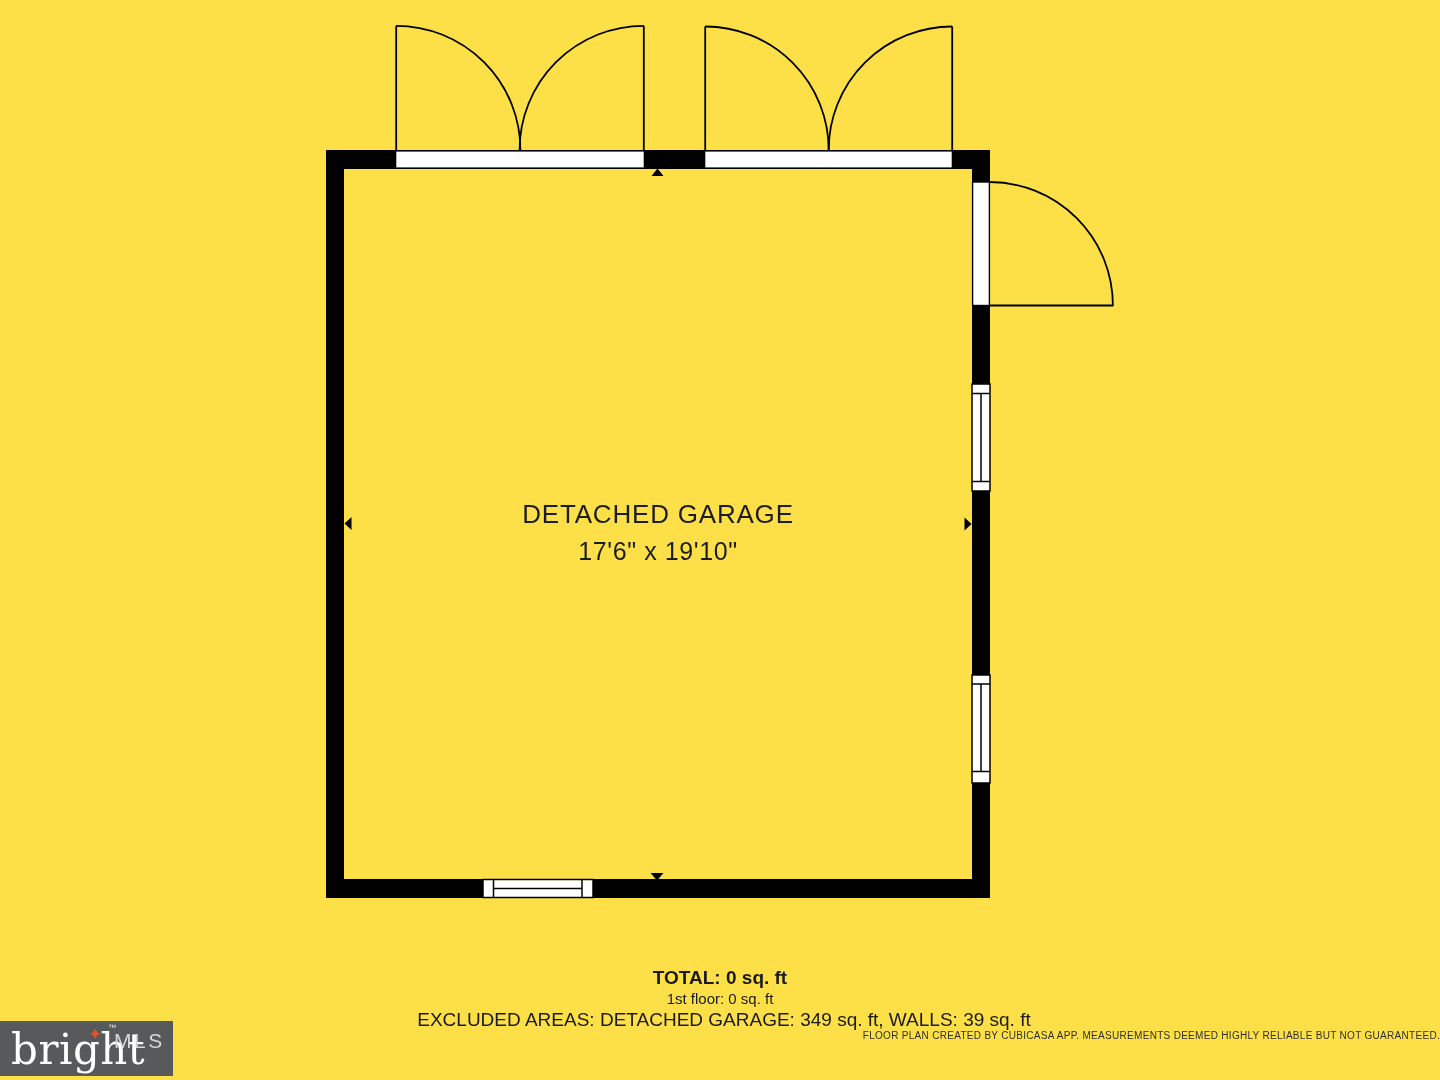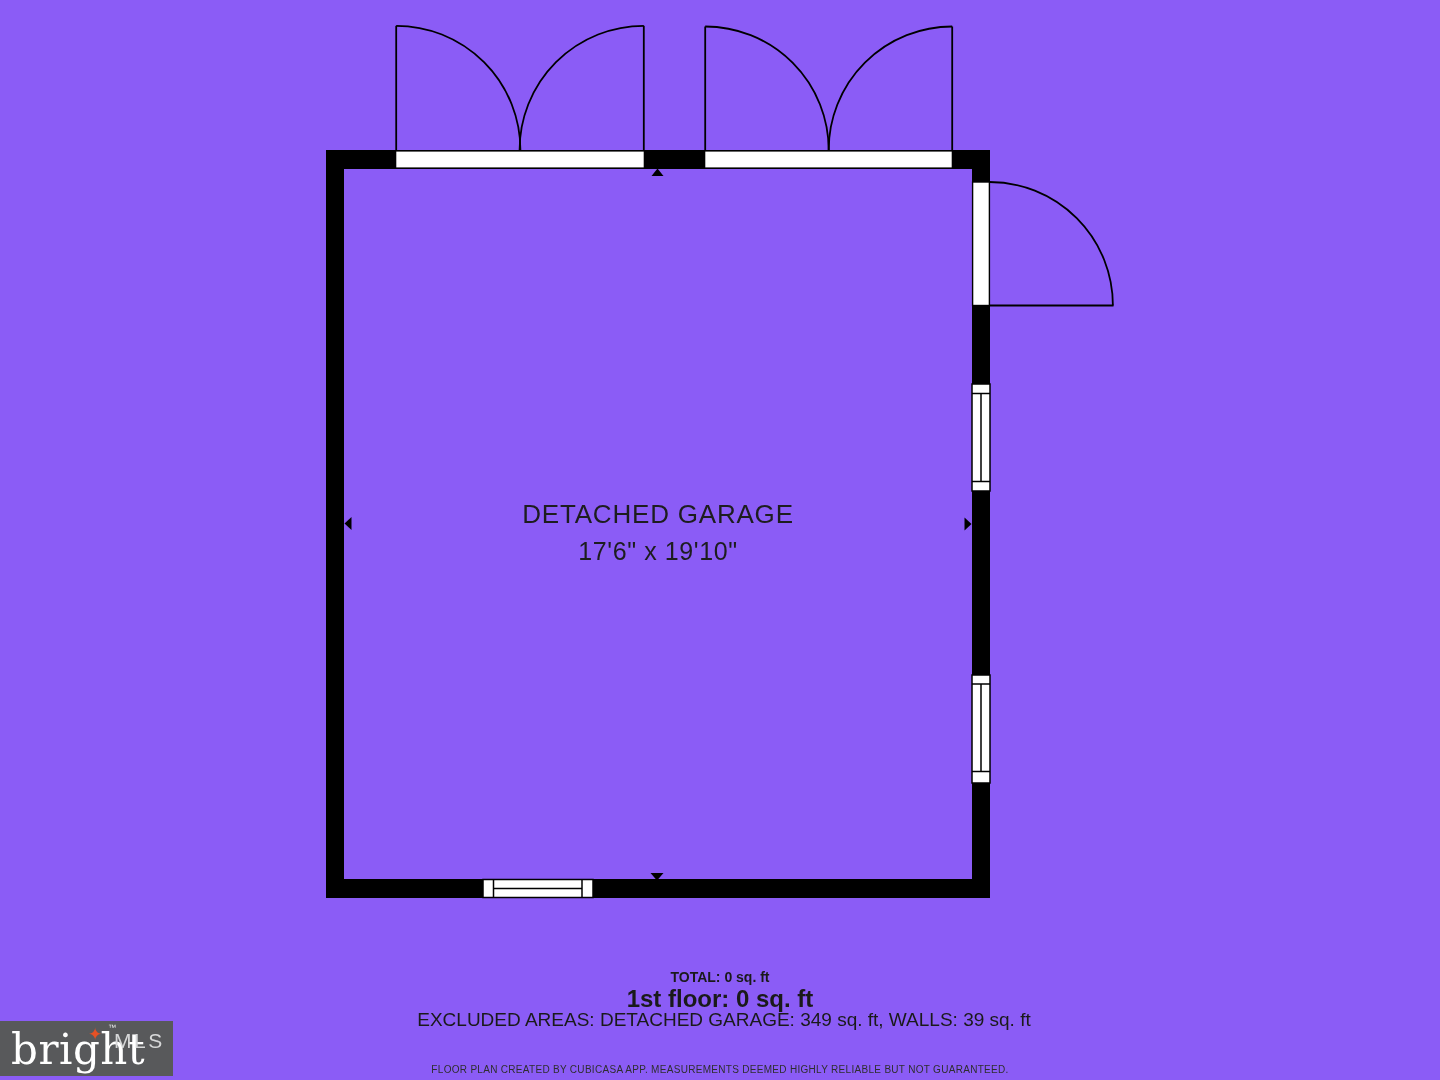--- a/index.html
+++ b/index.html
@@ -1,19 +1,19 @@
 <!DOCTYPE html>
 <html><head>
 <meta charset="utf-8">
 <style>
   * { margin: 0; padding: 0; box-sizing: border-box; }
   html, body { width: 1440px; height: 1080px; background: #ffffff; overflow: hidden; }
   body { font-family: "Liberation Sans", sans-serif; position: relative; }
 
-  .canvas { position: absolute; left: 0; top: 0; width: 1440px; height: 1080px; background: #8b5cf6; }
+  .canvas { position: absolute; left: 0; top: 0; width: 1440px; height: 1080px; background: #fde047; }
 
   .plan-svg { position: absolute; left: 0; top: 0; width: 1440px; height: 1080px; }
 
   .room-label {
     position: absolute;
     left: 326px; top: 496px; width: 664px;
     text-align: center;
     color: #1d1d1f;
   }
   .room-name {
@@ -24,27 +24,27 @@
     font-size: 25px; line-height: 37px; letter-spacing: 0.6px;
     font-weight: 400;
   }
 
   .summary {
     position: absolute;
     left: 0; top: 967px; width: 1440px;
     text-align: center;
     color: #1a1a1a;
   }
-  .summary .line-total { font-size: 14px; line-height: 21px; font-weight: 700; }
-  .summary .line-floor { font-size: 24px; line-height: 21px; font-weight: 700; }
+  .summary .line-total { font-size: 19px; line-height: 21px; font-weight: 700; }
+  .summary .line-floor { font-size: 15px; line-height: 21px; font-weight: 400; }
   .summary .line-excluded { font-size: 19px; line-height: 21px; font-weight: 400; margin-left: 8px; }
   .summary .line-disclaimer {
-    margin-top: 34px;
+    margin-top: 0;
     font-size: 10px; line-height: 12px; letter-spacing: 0.3px;
-    color: #2e2e2e; font-weight: 400;
+    color: #2e2e2e; font-weight: 400; text-align: right;
   }
 
   .logo-box {
     position: absolute;
     left: 0; top: 1021px; width: 173px; height: 55px;
     background: #58595b;
   }
   .logo-brand {
     position: absolute; left: 11px; top: 9px;
     font-family: "DejaVu Serif", serif;

